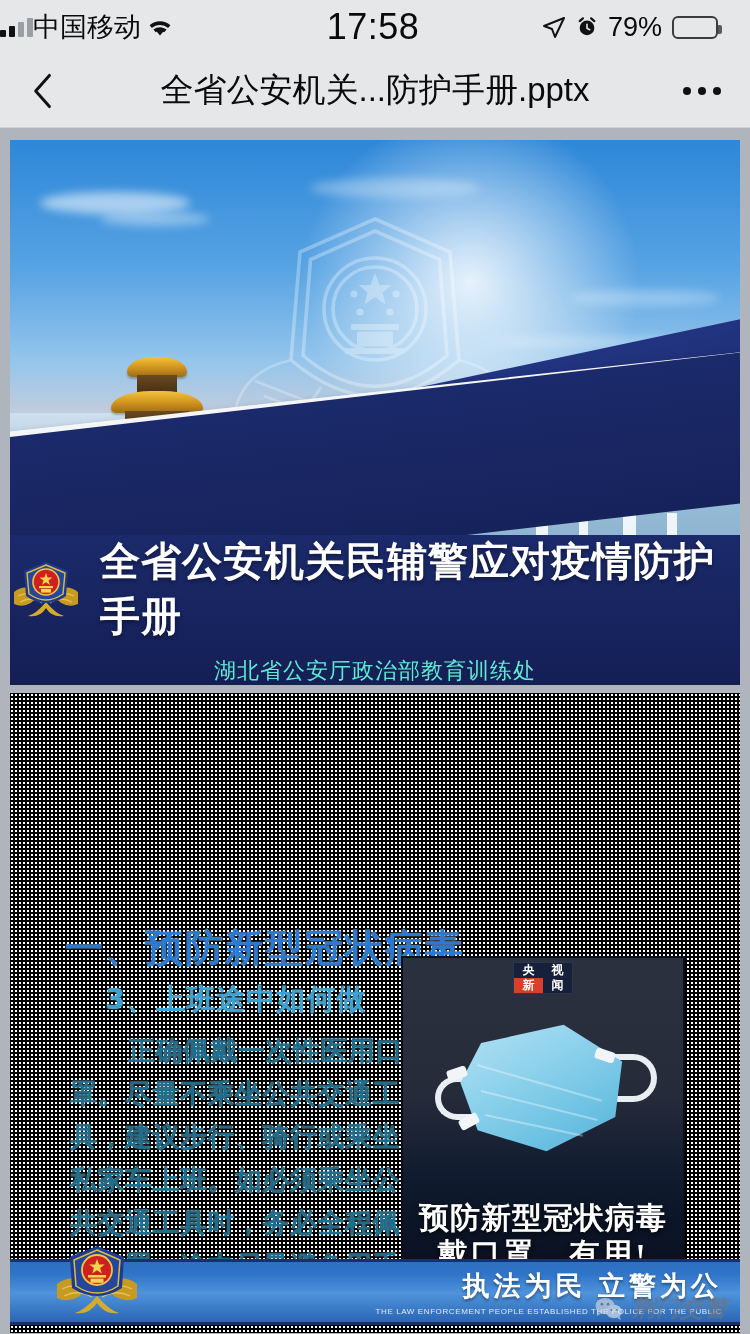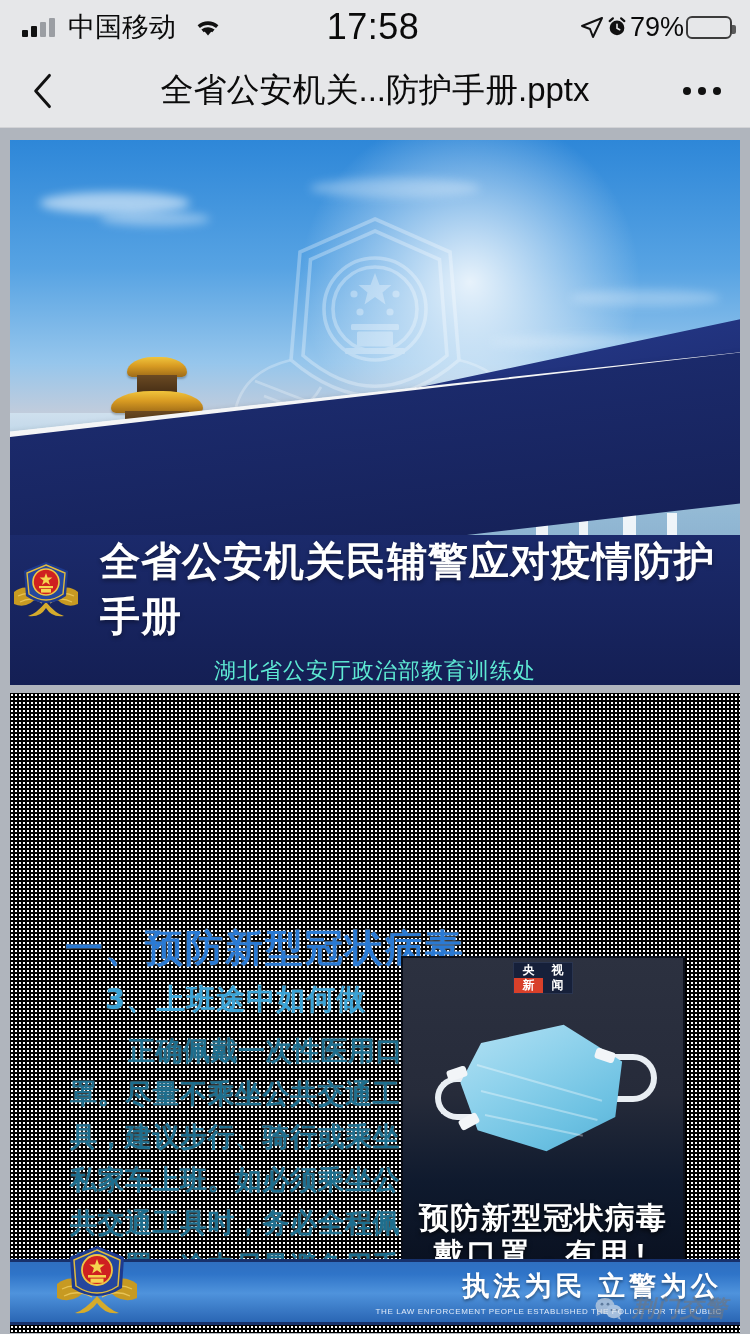--- a/index.html
+++ b/index.html
@@ -10,35 +10,35 @@
     overflow:hidden;
     position:relative;
   }
 
   
   .statusbar{
     height:54px; width:750px; background:#e6e7e9;
     display:flex; align-items:center; position:relative;
     font-size:27px; color:#0a0a0a; font-weight:500;
   }
-  .sb-left{ display:flex; align-items:center; gap:13px; padding-left:22px; }
+  .sb-left{ display:flex; align-items:center; gap:0; }
   .sig{ display:flex; align-items:flex-end; gap:3px; height:20px;}
   .sig i{ display:block; width:6px; background:#111; border-radius:1px;}
   .sig i:nth-child(1){height:7px;}
   .sig i:nth-child(2){height:11px;}
   .sig i:nth-child(3){height:15px; background:#9b9ea3;}
   .sig i:nth-child(4){height:19px; background:#9b9ea3;}
   .carrier{ font-size:27px; letter-spacing:0px; }
   .wifi{ width:30px; height:22px; position:relative; margin-left:4px;}
   .wifi svg{ display:block; }
   .sb-center{
     position:absolute; left:0; right:4px; text-align:center;
     font-size:36px; font-weight:500; letter-spacing:0.5px;
   }
-  .sb-right{ margin-left:auto; display:flex; align-items:center; gap:2px; padding-right:18px;}
+  .sb-right{ margin-left:auto; display:flex; align-items:center; gap:10px; padding-right:32px;}
   .loc svg, .alarm svg{ display:block;}
   .batpct{ font-size:27px; }
   .batt{ width:46px; height:23px; border:2px solid #3c3c3c; border-radius:6px; position:relative; padding:2px;}
   .batt .fill{ height:100%; width:79%; background:#111; border-radius:2px;}
   .batt:after{ content:""; position:absolute; right:-6px; top:7px; width:4px;height:9px;background:#5a5a5a;border-radius:0 2px 2px 0;}
 
   
   .navbar{
     height:74px; width:750px; background:#e6e7e9;
     display:flex; align-items:center; position:relative;
@@ -243,21 +243,21 @@
     border:6px solid #e9eef3; border-left:none; border-radius:0 24px 24px 0;
   }
   .mask .clip{
     position:absolute; background:#f2f5f8; border-radius:3px; width:20px;height:11px;
   }
   .mask .cl1{ left:18px; top:62px; transform:rotate(-18deg);}
   .mask .cl2{ left:30px; top:110px; transform:rotate(-28deg);}
   .mask .cl3{ right:44px; top:44px; transform:rotate(18deg);}
   .poster-h1, .poster-h2{
     position:absolute; left:0; width:100%; text-align:center; color:#fff;
-    font-weight:bold; font-family:Liberation Mono, monospace;
+    font-weight:bold; font-family:Liberation Serif, serif;
     text-shadow:0 2px 5px rgba(0,0,0,.8);
   }
   .poster-h1{ top:240px; font-size:30px; letter-spacing:1px;}
   .poster-h2{ top:276px; font-size:30px; letter-spacing:3px;text-align:center;}
   .poster-fine{
     position:absolute; left:8px; right:8px; top:324px; text-align:center;
     color:#cfe0ef; font-size:9px; line-height:14px;
     font-family:"DejaVu Sans","Liberation Sans",sans-serif;
   }
 

